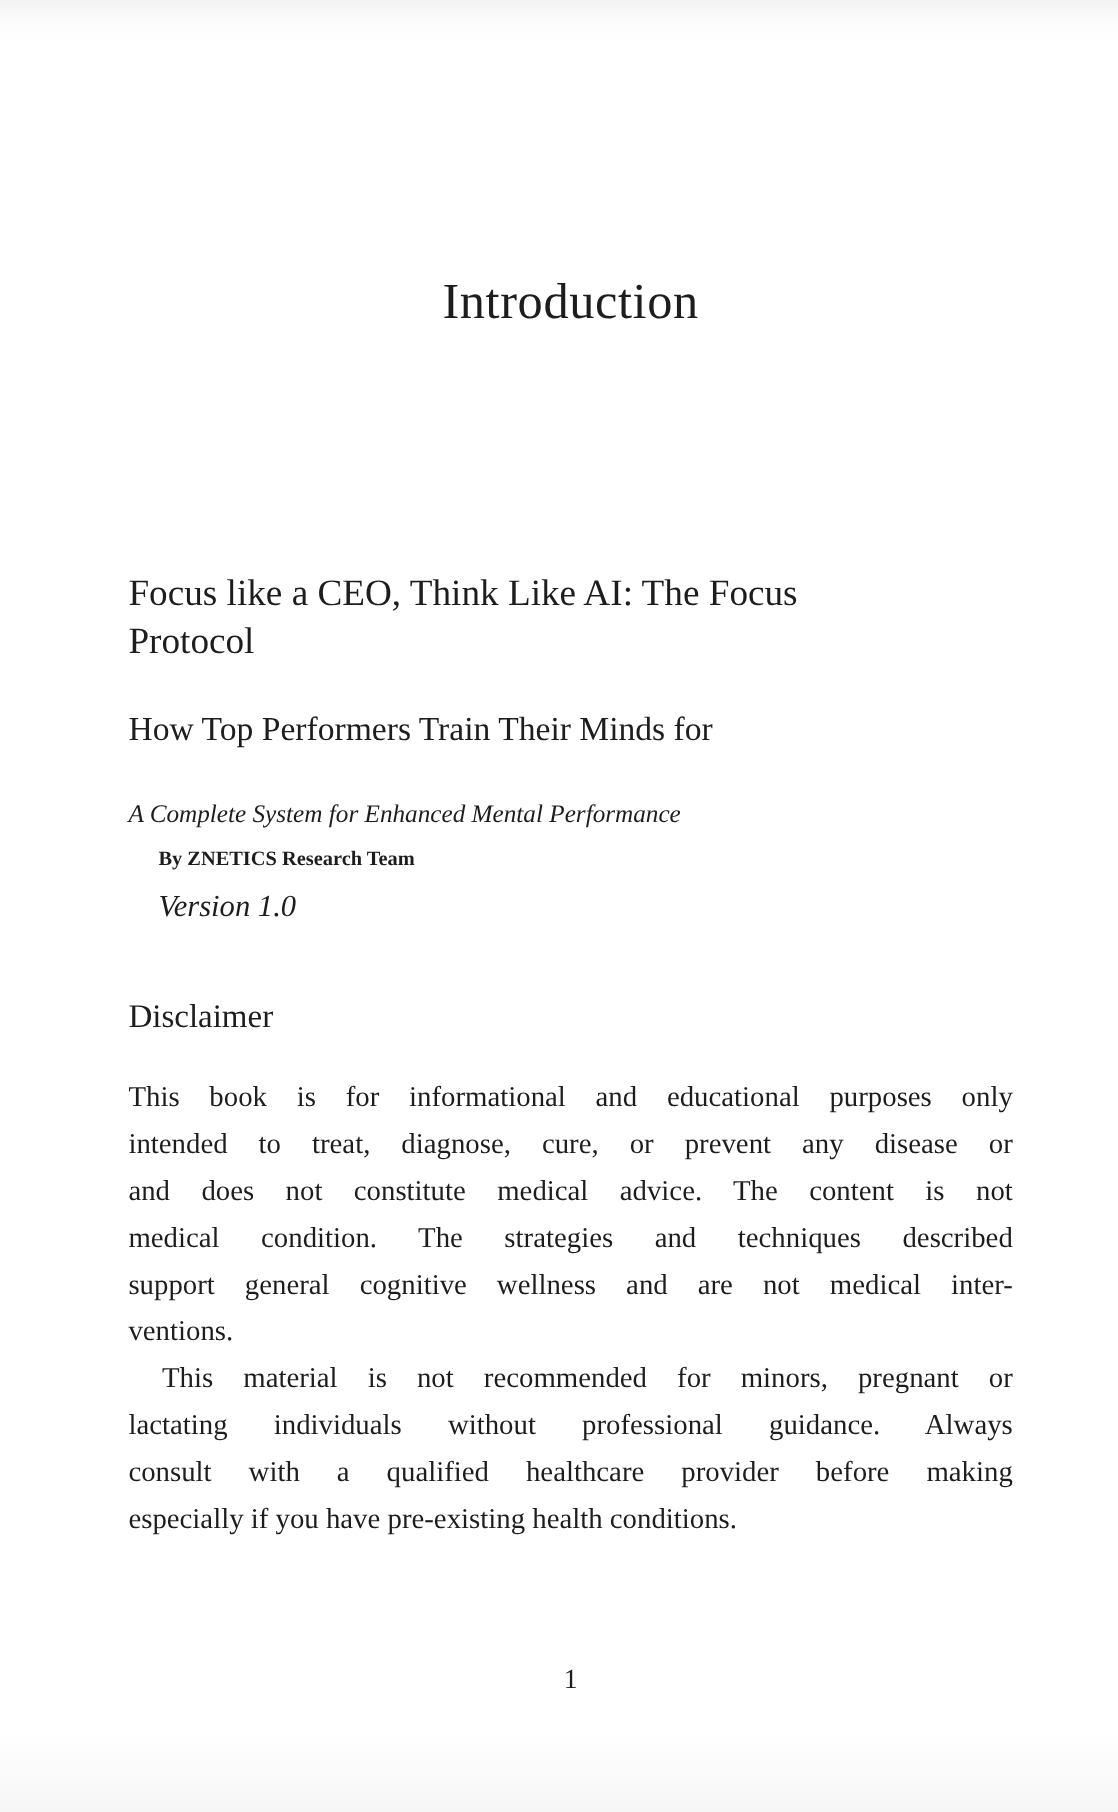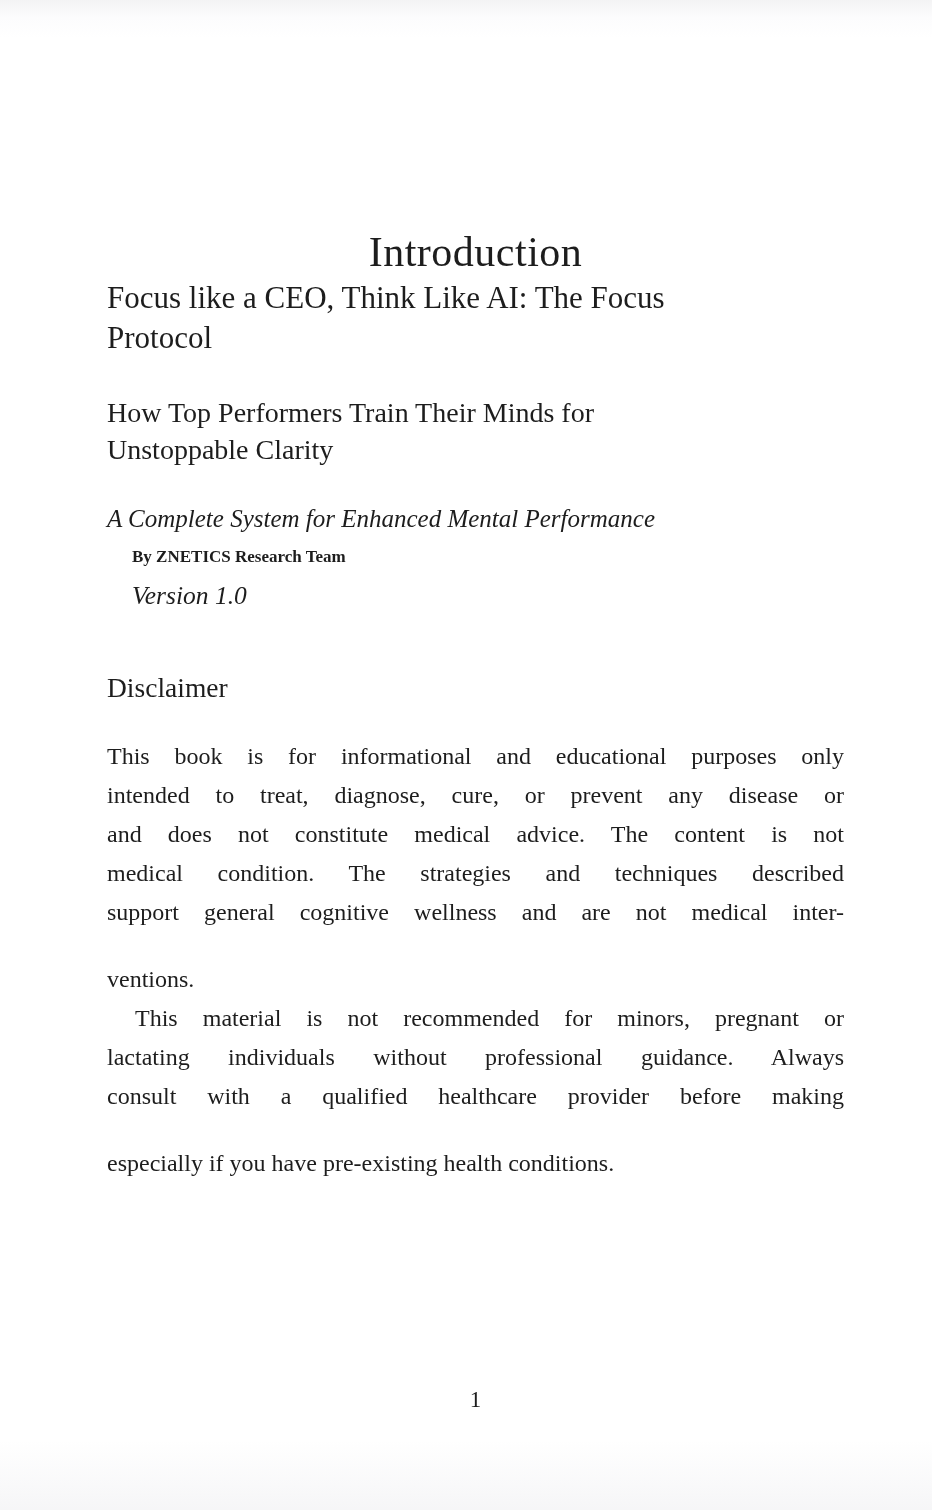--- a/index.html
+++ b/index.html
@@ -34,33 +34,34 @@
   .chapter-title {
     margin: 0;
     margin-top: 226px;
     font-size: 42px;
     font-weight: 400;
     line-height: 52px;
     text-align: center;
     letter-spacing: 0.5px;
   }
   .book-title {
+    margin-top: 196px;
     font-size: 31px;
     line-height: 40px;
     font-weight: 400;
   }
   .book-subtitle {
     margin-top: 36px;
     font-size: 28px;
     line-height: 37px;
     font-weight: 400;
   }
   .tagline {
     margin-top: 36px;
-    font-size: 25px;
+    font-size: 21px;
     line-height: 30px;
     font-style: italic;
   }
   .byline {
     margin-top: 8px;
     padding-left: 25px;
     font-size: 17px;
     line-height: 30px;
     font-weight: 700;
   }
@@ -85,21 +86,20 @@
   .body-para.cont {
     margin-top: 0;
   }
   .jline {
     text-align: justify;
     text-align-last: justify;
   }
   .lastline {
     text-align: justify;
     text-align-last: left;
-    margin-top: 28px;
   }
   .firstline-indent {
     text-indent: 28px;
   }
   .page-number {
     position: absolute;
     left: 107px;
     right: 88px;
     top: 1386px;
     text-align: center;
@@ -116,21 +116,20 @@
 
     <h1 class="chapter-title">Introduction</h1>
 
     <div class="book-title">
       <div>Focus like a CEO, Think Like AI: The Focus</div>
       <div>Protocol</div>
     </div>
 
     <div class="book-subtitle">
       <div>How Top Performers Train Their Minds for</div>
-      <div>Unstoppable Clarity</div>
     </div>
 
     <div class="tagline">A Complete System for Enhanced Mental Performance</div>
 
     <div class="byline">By ZNETICS Research Team</div>
 
     <div class="version">Version 1.0</div>
 
     <div class="section-heading">Disclaimer</div>
 

